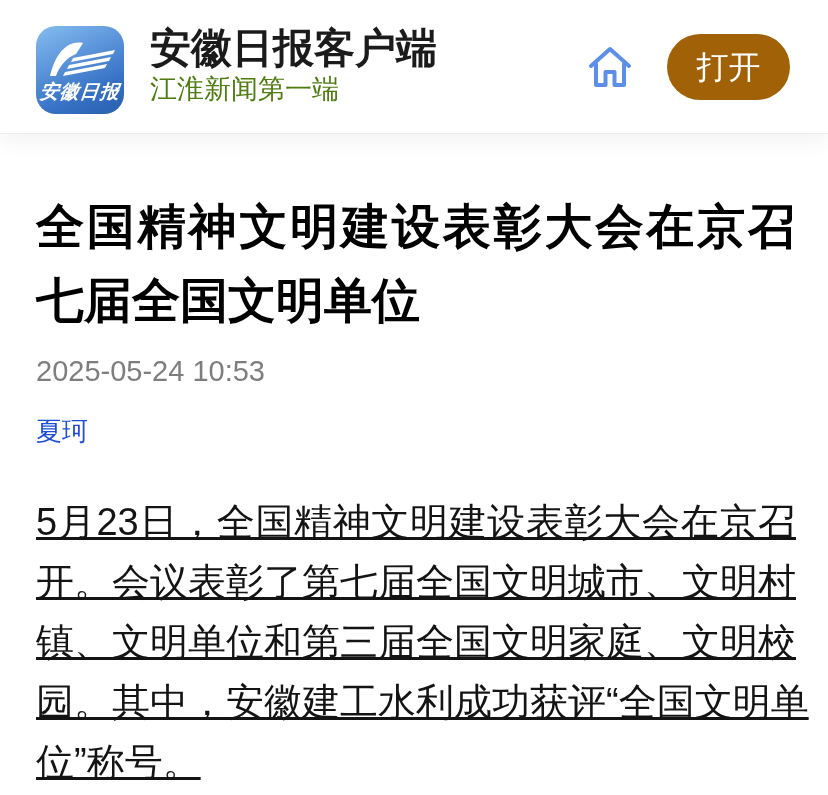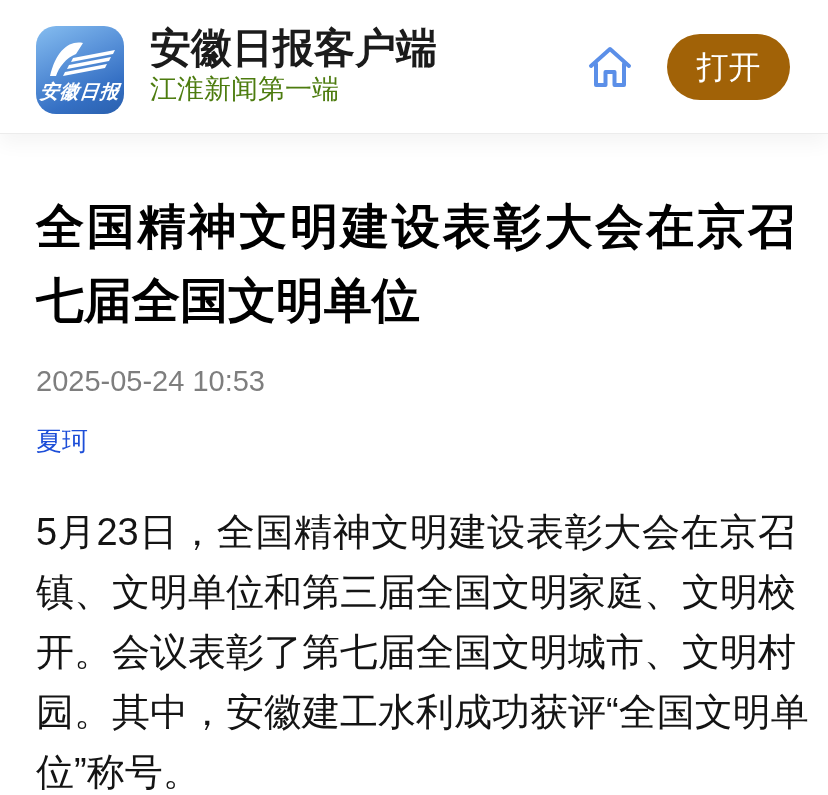--- a/index.html
+++ b/index.html
@@ -121,36 +121,37 @@
     margin: 56px 0 0 0;
     font-size: 48px;
     font-weight: 700;
     color: #000000;
     line-height: 74px;
   }
   .jlines > div { text-align: justify; }
   .jlines > div:not(:last-child) { text-align-last: justify; }
   .jlines > div { white-space: nowrap; }
   .pub-time {
-    margin-top: 24px;
+    margin-top: 14px;
     font-size: 29px;
     color: #7e7e7e;
     line-height: 38px;
   }
   .author {
     margin-top: 24px;
     font-size: 26px;
     color: #1d4ed8;
     line-height: 34px;
   }
   .article-body {
     margin-top: 44px;
     font-size: 38px;
     color: #141414;
     line-height: 60px;
+    text-decoration: underline;
   }
 </style>
 </head>
 <body>
 
 <div class="page">
 
   <div class="banner">
 
     <div class="app-icon">
@@ -185,20 +186,20 @@
         <div>全国精神文明建设表彰大会在京召</div>
         <div>七届全国文明单位</div>
       </h1>
 
     <div class="pub-time">2025-05-24 10:53</div>
 
     <div class="author">夏珂</div>
 
     <div class="article-body jlines">
         <div>5月23日，全国精神文明建设表彰大会在京召</div>
+        <div>开。会议表彰了第七届全国文明城市、文明村</div>
         <div>镇、文明单位和第三届全国文明家庭、文明校</div>
-        <div>开。会议表彰了第七届全国文明城市、文明村</div>
         <div>园。其中，安徽建工水利成功获评“全国文明单</div>
         <div>位”称号。</div>
       </div>
   </div>
 
 </div>
 
 </body></html>

